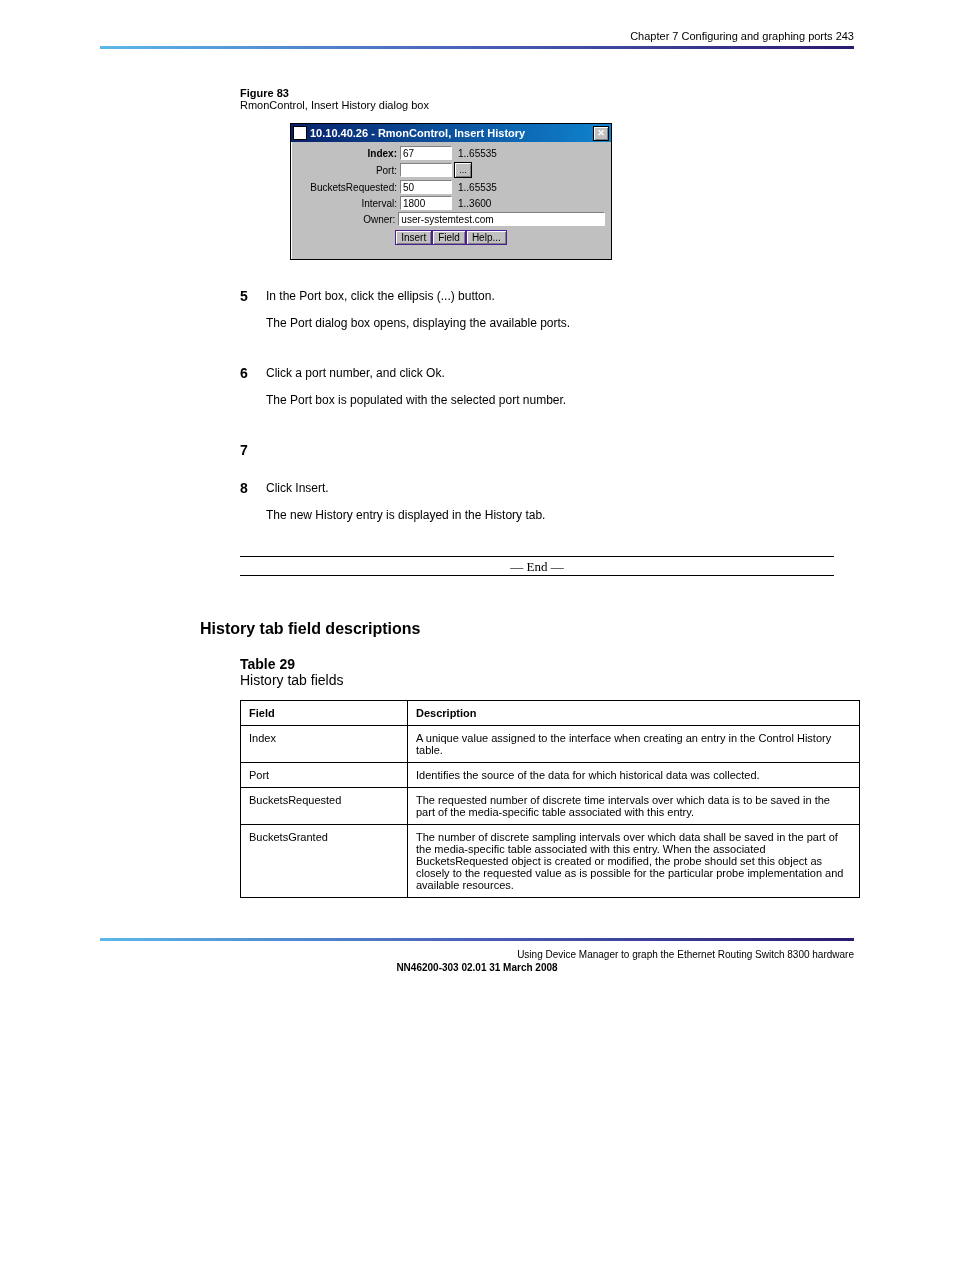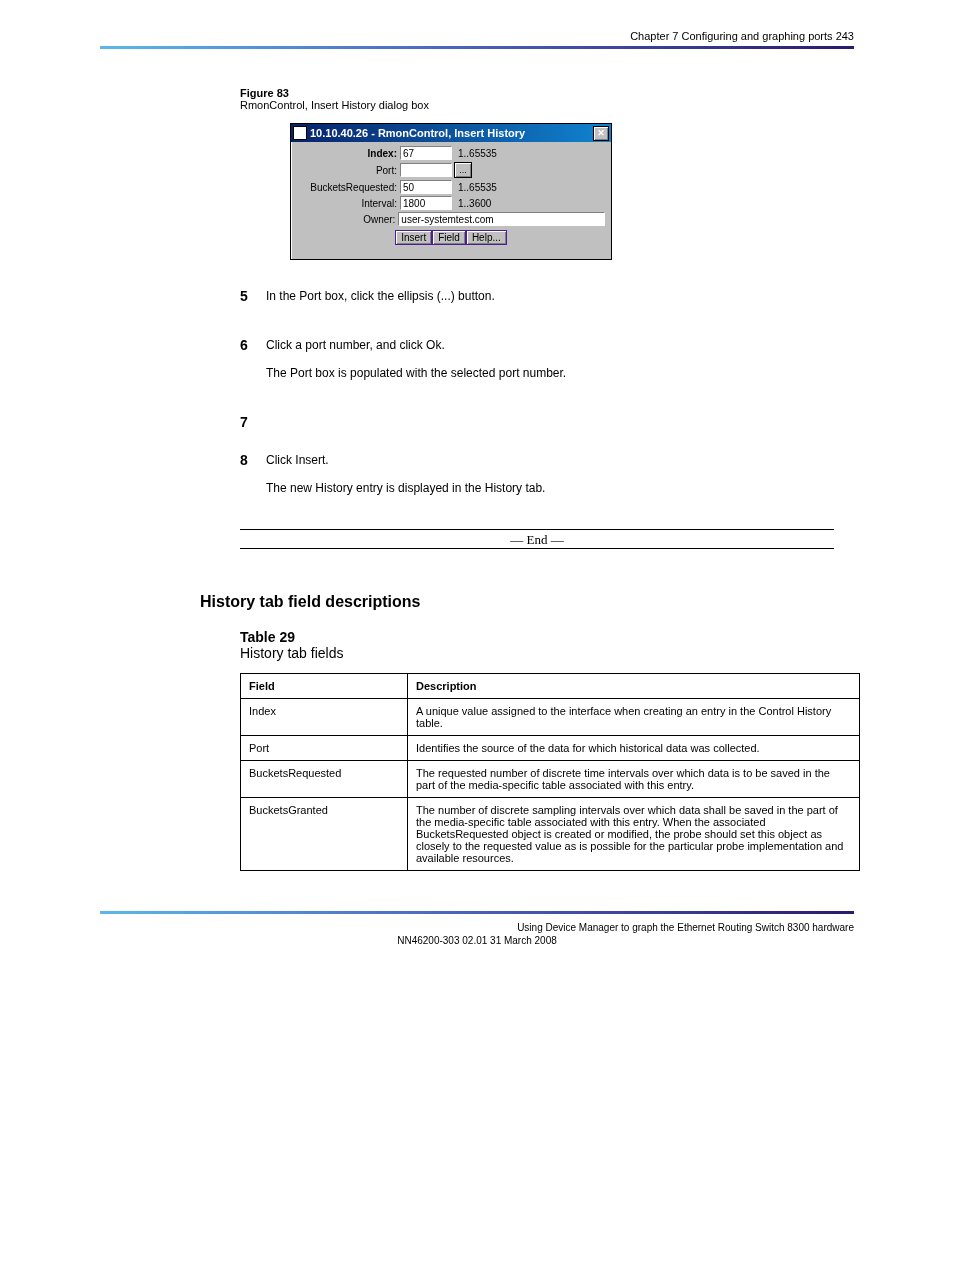--- a/index.html
+++ b/index.html
@@ -301,20 +301,21 @@
         </div>
       </div>
     </div>
 
     <div class="steps">
 
     <div class="step">
           <div class="step-num">5</div>
           <div class="step-text">
             <p>In the Port box, click the ellipsis (...) button.</p>
+            <p>The Port dialog box opens, displaying the available ports.</p>
           </div>
         </div>
         <div class="step">
           <div class="step-num">6</div>
           <div class="step-text">
             <p>Click a port number, and click Ok.</p>
             <p>The Port box is populated with the selected port number.</p>
           </div>
         </div>
         <div class="step">
@@ -371,17 +372,17 @@
         </tbody>
     </table>
 
   </div>
 
   <div class="footer-bar"></div>
   <div class="footer-text">
     <span></span>
     <span>Using Device Manager to graph the Ethernet Routing Switch 8300 hardware</span>
   </div>
-  <div class="footer-text" style="justify-content:center;margin-top:2px;">
+  <div class="footer-text" style="justify-content:center;margin-top:2px;font-weight:bold;">
     <span>NN46200-303   02.01   31 March 2008</span>
   </div>
 
 </div>
 
 </body></html>

